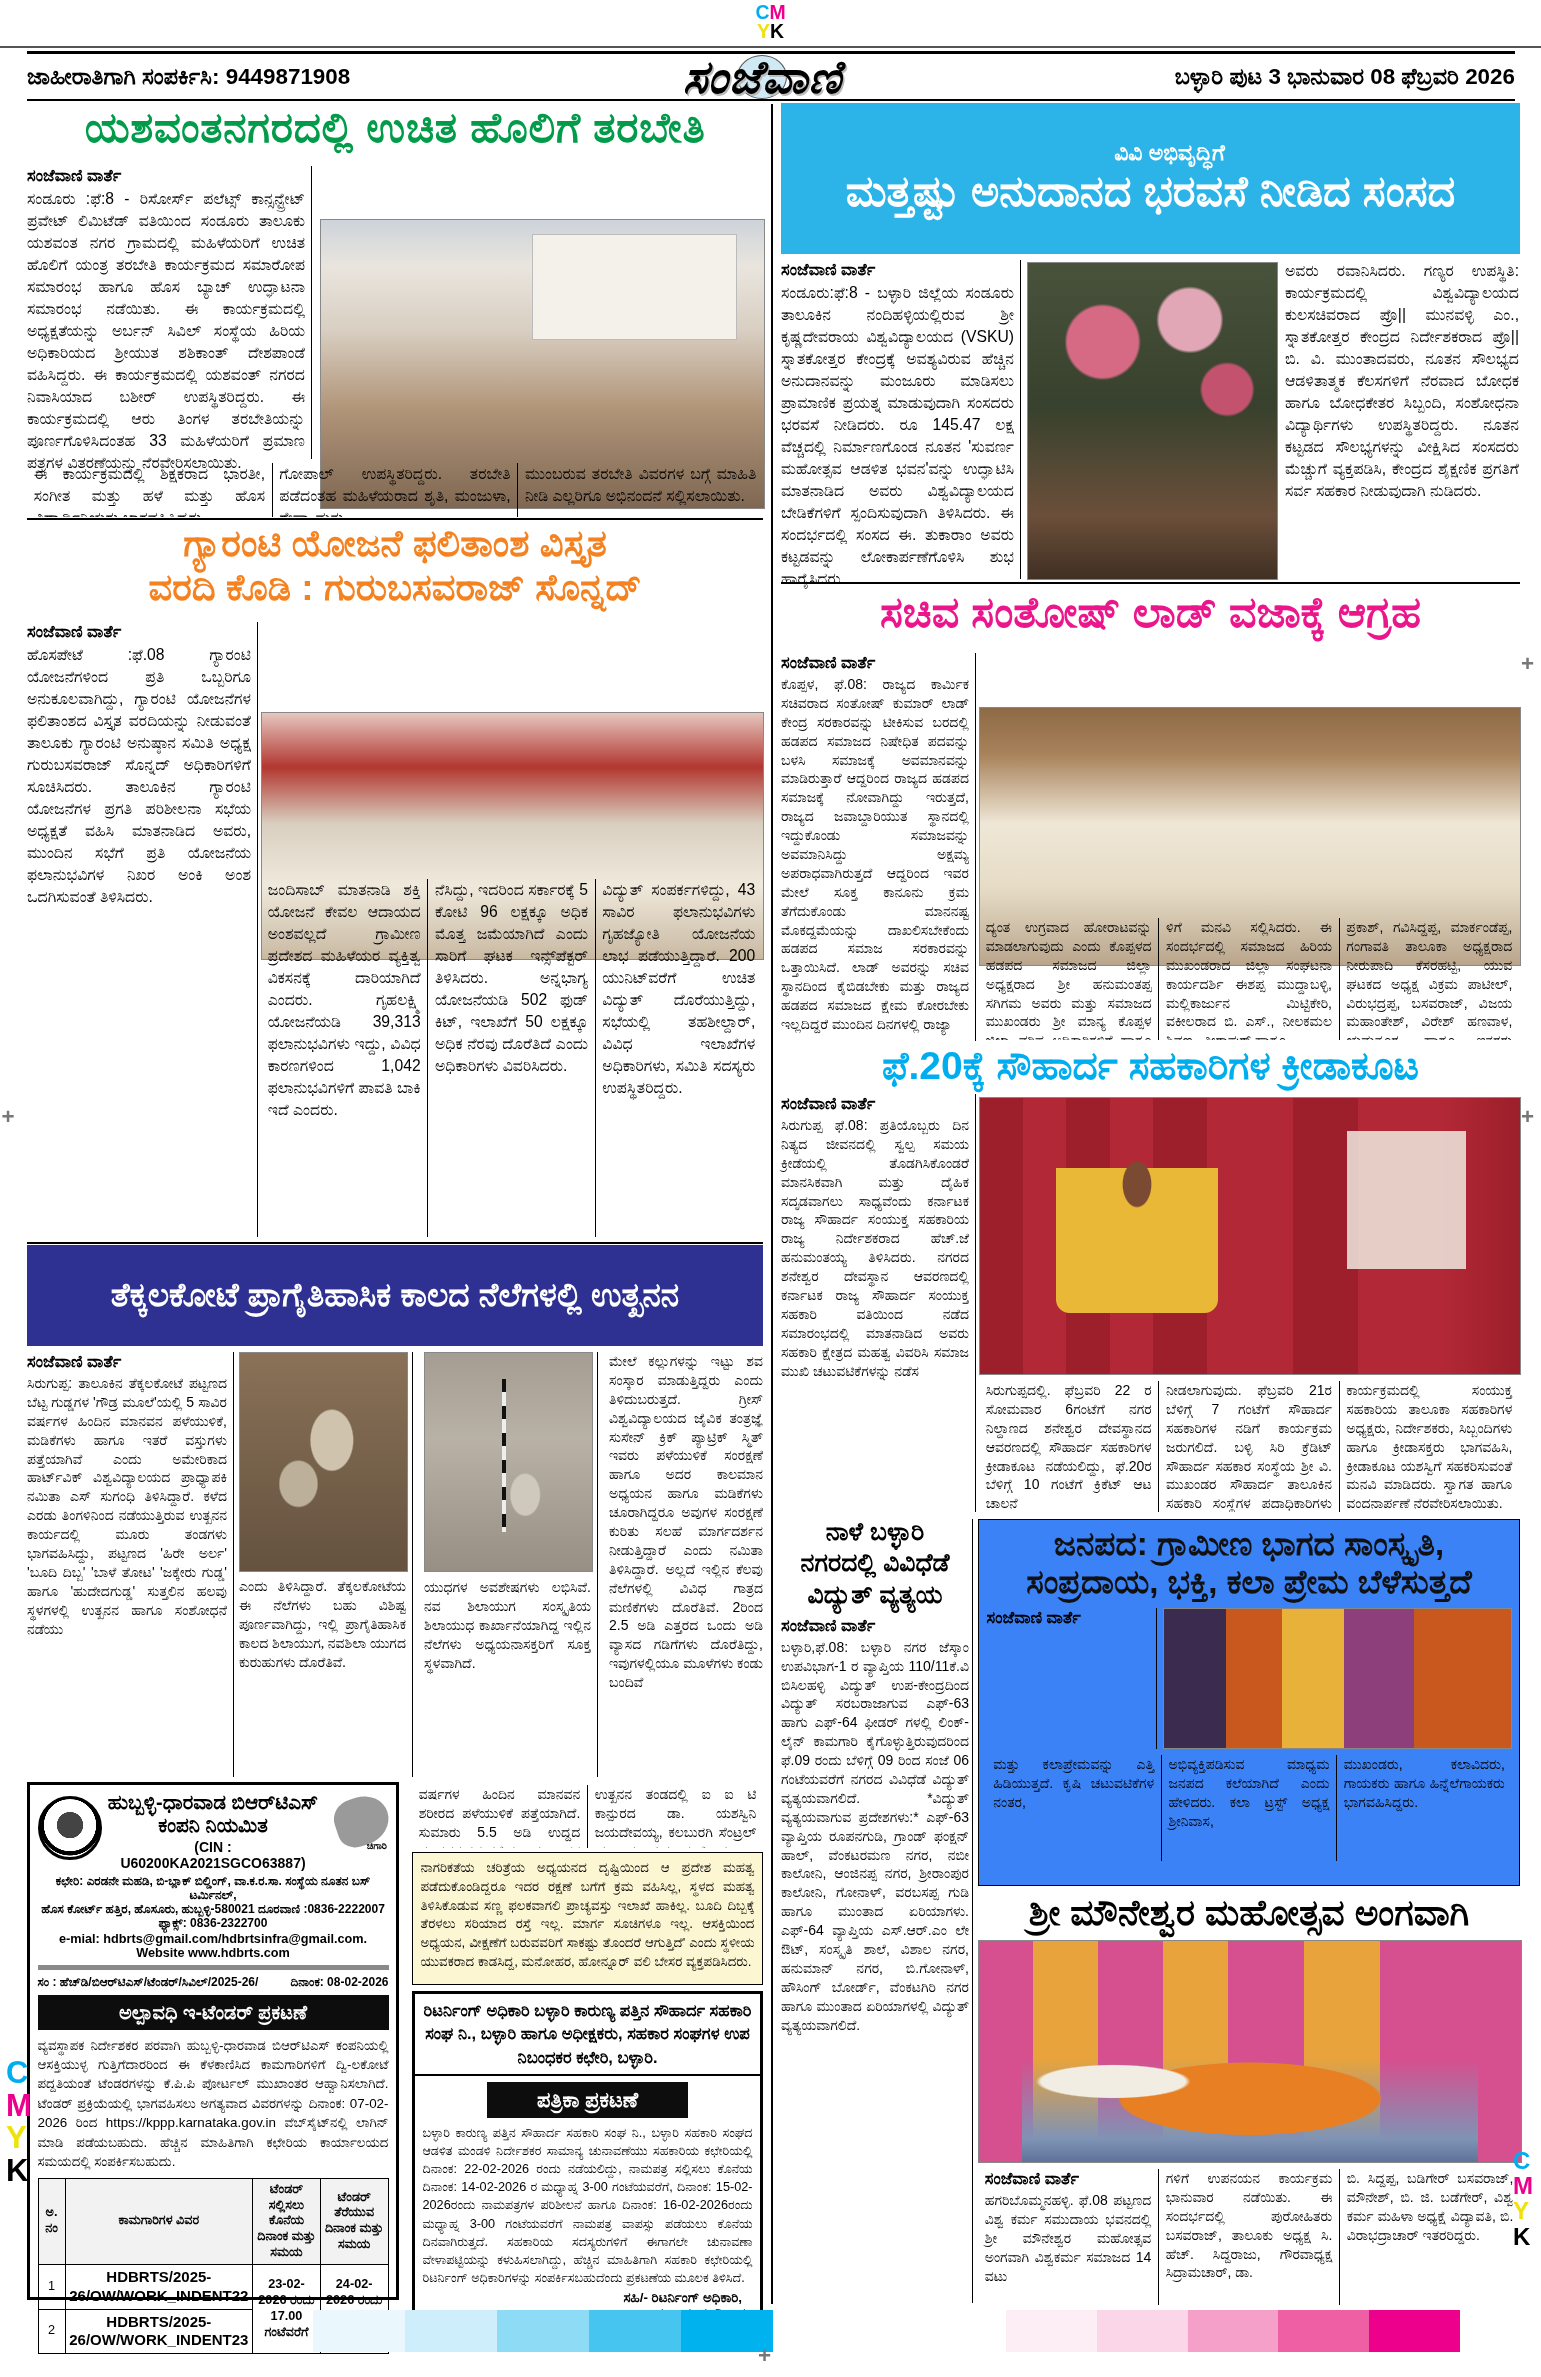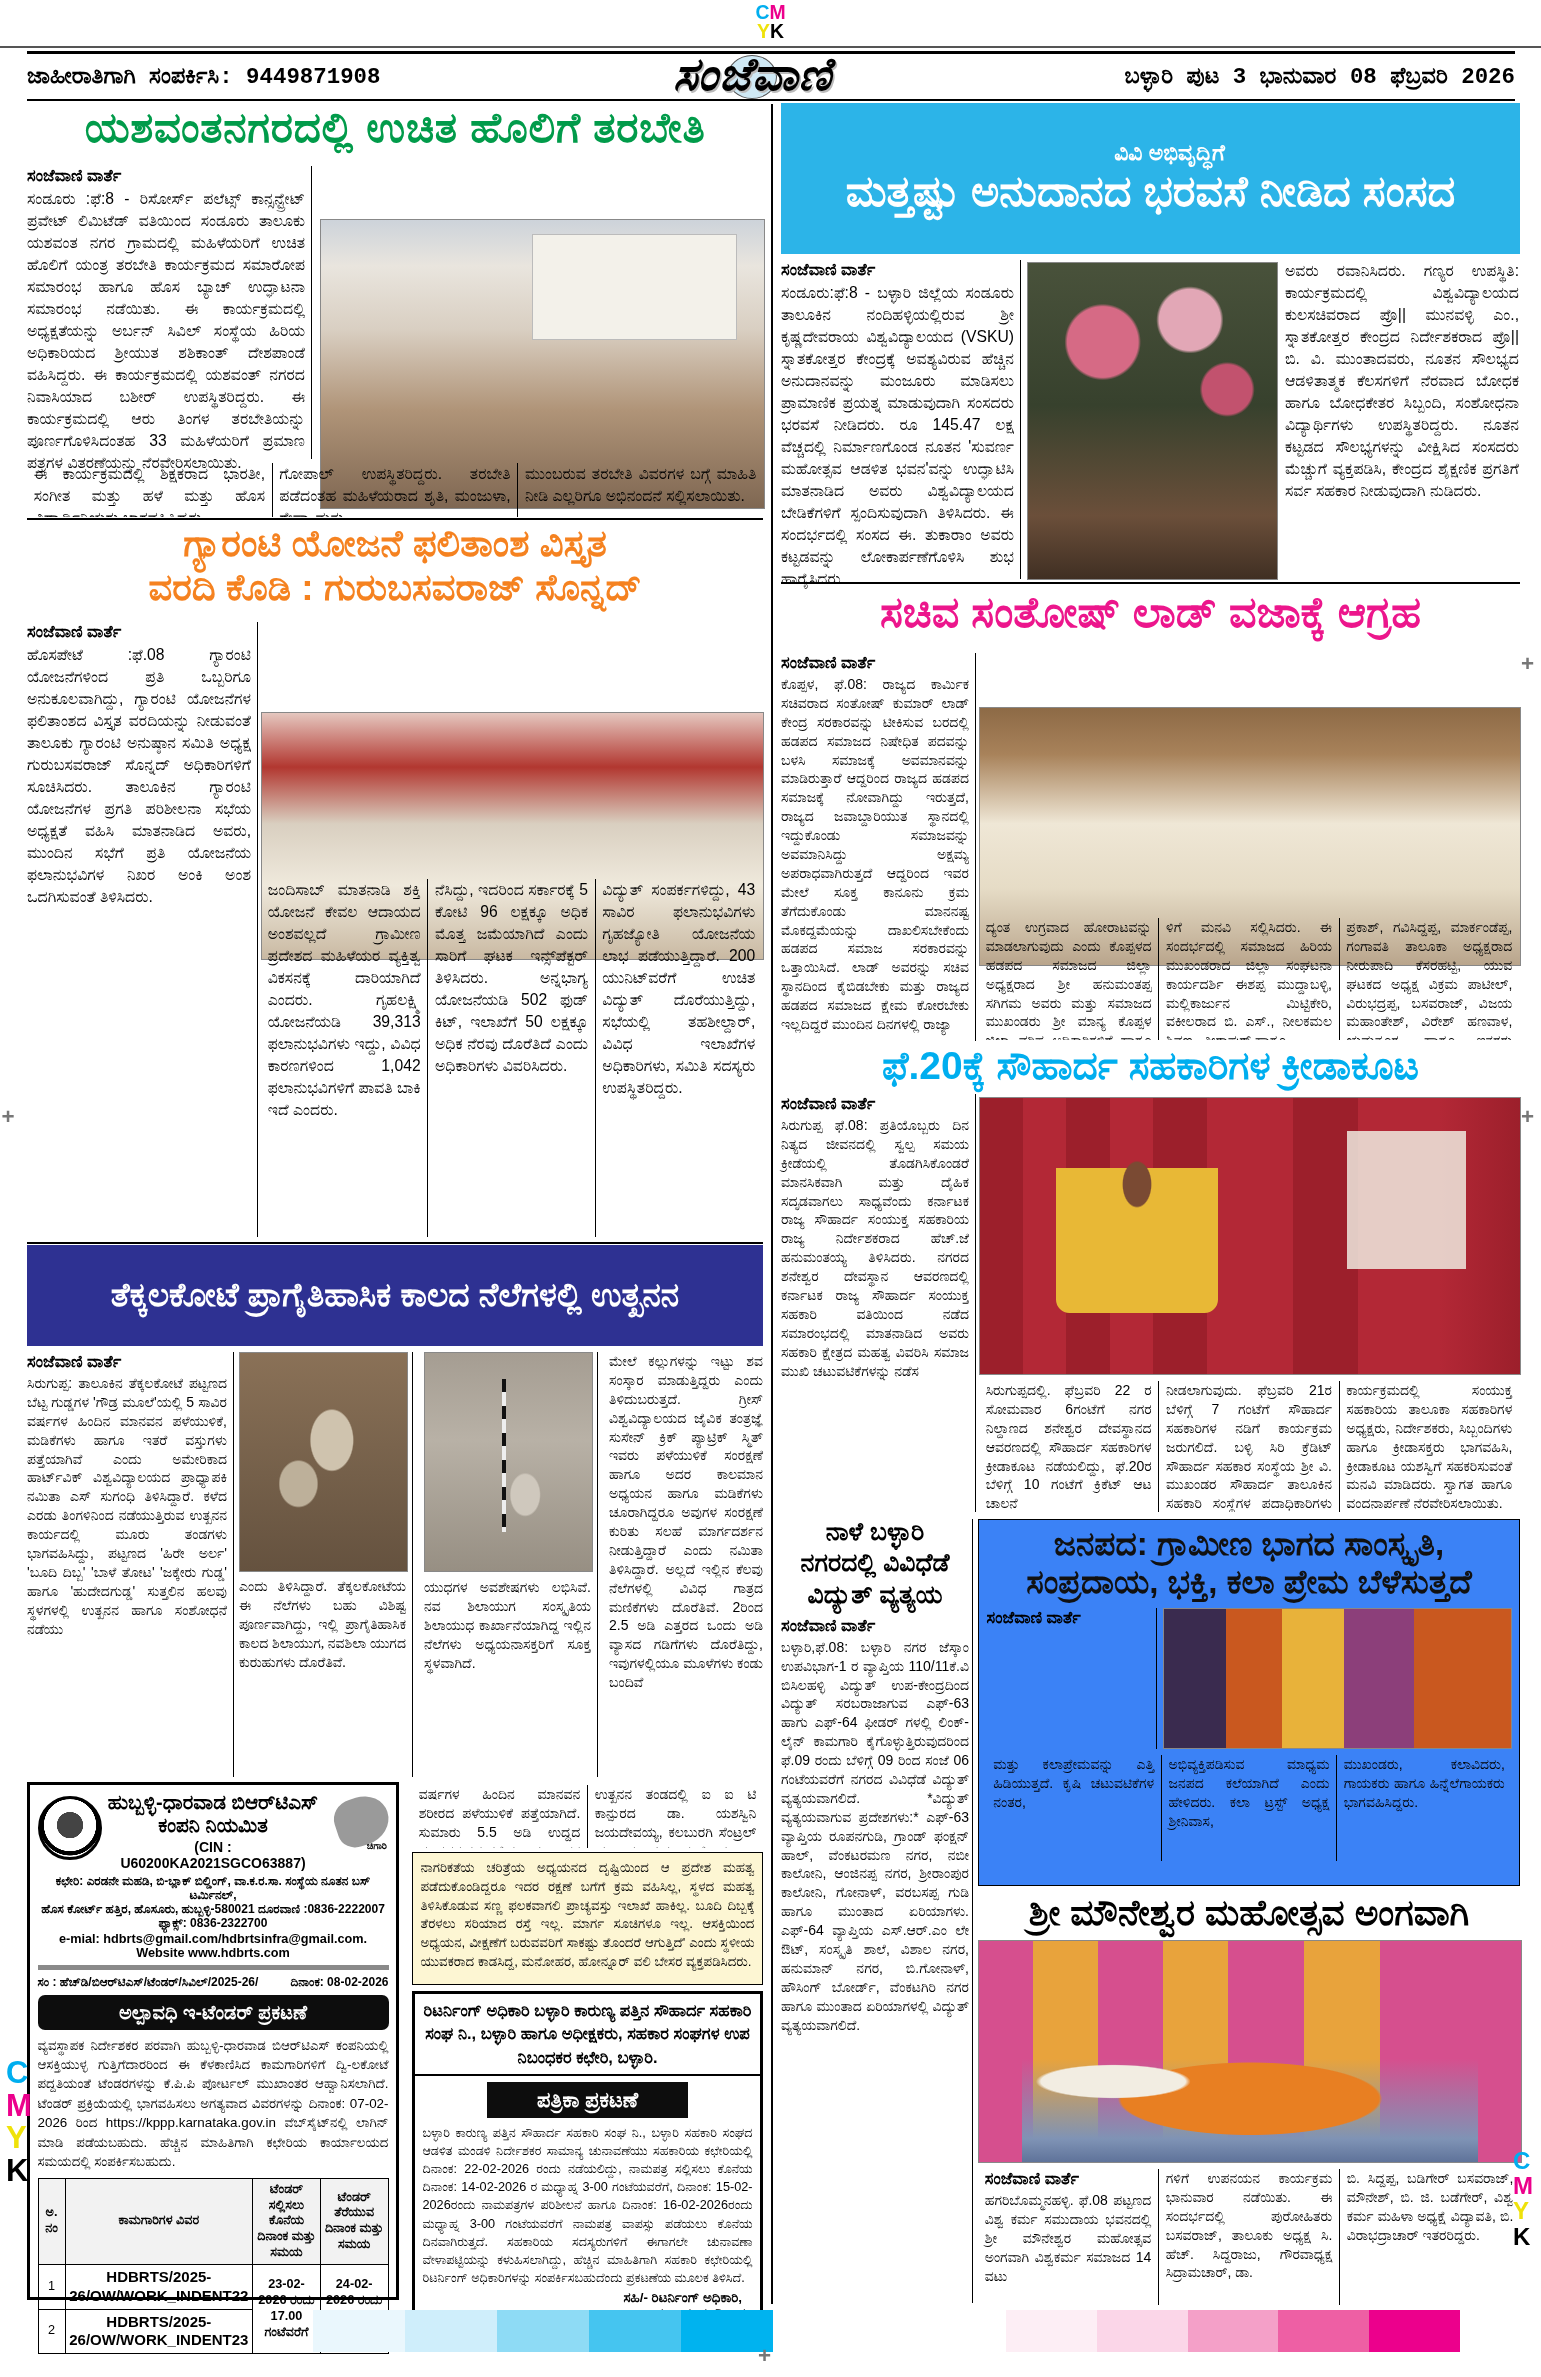--- a/index.html
+++ b/index.html
@@ -49,21 +49,21 @@
   .regmark{font-weight:bold;font-size:19.4px;line-height:1.0;text-align:center;}
   .regmark .c{color:#00aeef;} .regmark .m{color:#ec008c;} .regmark .y{color:#efe20a;} .regmark .k{color:#000;}
   .swatchbar{display:flex;height:100%;}
   .swatchbar div{flex:1;}
   .crop{color:#777;font-size:22.4px;font-weight:bold;}
   .masthead{font-size:46px;font-weight:bold;font-style:italic;letter-spacing:0.7px;position:relative;}
   .masthead .disc{position:absolute;left:50%;top:50%;transform:translate(-50%,-50%);width:48px;height:42px;border-radius:50%;background:#cfe9f5;border:1.5px solid #555;z-index:0;}
   .masthead span{position:relative;z-index:1;text-shadow:1.5px 1.5px 0 #bbb;}
   .pinkbox{background:#3b82f6;border:1.5px solid #000;}
   .yellowbox{background:#fdf6d3;border:1.5px solid #000;}
-  .headrow{display:flex;justify-content:space-between;align-items:center;border-top:3px solid #000;font-family:Liberation Mono, monospace;}
+  .headrow{display:flex;justify-content:space-between;align-items:center;border-top:3px solid #000;}
   .power-hl{font-weight:bold;font-size:25px;text-align:center;line-height:1.25;}
 </style>
 </head>
 <body>
 
 <div class="page">
 
   <div class="abs regmark" style="left:748px;top:3px;width:45px;">
     <div><span class="c">C</span><span class="m">M</span></div>
     <div><span class="y">Y</span><span class="k">K</span></div>
@@ -150,21 +150,21 @@
       </div>
       <div class="ctr bold" style="font-size:12px;margin-top:3px;">ಕಛೇರಿ: ಎರಡನೇ ಮಹಡಿ, ಬಿ-ಬ್ಲಾಕ್ ಬಿಲ್ಡಿಂಗ್, ವಾ.ಕ.ರ.ಸಾ. ಸಂಸ್ಥೆಯ ನೂತನ ಬಸ್ ಟರ್ಮಿನಲ್,</div>
       <div class="ctr bold" style="font-size:12px;">ಹೊಸ ಕೋರ್ಟ್ ಹತ್ತಿರ, ಹೊಸೂರು, ಹುಬ್ಬಳ್ಳಿ-580021  ದೂರವಾಣಿ :0836-2222007 ಫ್ಯಾಕ್ಸ್: 0836-2322700</div>
       <div class="ctr bold" style="font-size:12.7px;margin-top:2.2px;">e-mial: hdbrts@gmail.com/hdbrtsinfra@gmail.com. Website www.hdbrts.com</div>
     </div>
     <div style="height:5.2px;background:#8a8a8a;margin:4.5px 0;"></div>
     <div style="display:flex;justify-content:space-between;font-weight:bold;font-size:12px;">
       <span>ಸಂ : ಹೆಚ್‌ಡಿ/ಬಿಆರ್‌ಟಿಎಸ್/ಟೆಂಡರ್/ಸಿವಿಲ್/2025-26/</span>
       <span>ದಿನಾಂಕ: 08-02-2026</span>
     </div>
-    <div class="blackbar" style="font-size:19.4px;padding:6px 0;margin:6px 0;border-radius:7px;">ಅಲ್ಪಾವಧಿ ಇ-ಟೆಂಡರ್ ಪ್ರಕಟಣೆ</div>
+    <div class="blackbar" style="font-size:19.4px;padding:6px 0;margin:6px 0;">ಅಲ್ಪಾವಧಿ ಇ-ಟೆಂಡರ್ ಪ್ರಕಟಣೆ</div>
     <div class="body-txt" style="font-size:13.4px;line-height:1.45;">ವ್ಯವಸ್ಥಾಪಕ ನಿರ್ದೇಶಕರ ಪರವಾಗಿ ಹುಬ್ಬಳ್ಳಿ-ಧಾರವಾಡ ಬಿಆರ್‌ಟಿಎಸ್ ಕಂಪನಿಯಲ್ಲಿ ಆಸಕ್ತಿಯುಳ್ಳ ಗುತ್ತಿಗೆದಾರರಿಂದ ಈ ಕೆಳಕಾಣಿಸಿದ ಕಾಮಗಾರಿಗಳಿಗೆ ದ್ವಿ-ಲಕೋಟೆ ಪದ್ದತಿಯಂತೆ ಟೆಂಡರಗಳನ್ನು ಕೆ.ಪಿ.ಪಿ ಪೋರ್ಟಲ್ ಮುಖಾಂತರ ಆಹ್ವಾನಿಸಲಾಗಿದೆ. ಟೆಂಡರ್ ಪ್ರಕ್ರಿಯೆಯಲ್ಲಿ ಭಾಗವಹಿಸಲು ಅಗತ್ಯವಾದ ವಿವರಗಳನ್ನು ದಿನಾಂಕ: 07-02-2026 ರಿಂದ https://kppp.karnataka.gov.in ವೆಬ್‌ಸೈಟ್‌ನಲ್ಲಿ ಲಾಗಿನ್ ಮಾಡಿ ಪಡೆಯಬಹುದು. ಹೆಚ್ಚಿನ ಮಾಹಿತಿಗಾಗಿ ಕಛೇರಿಯ ಕಾರ್ಯಾಲಯದ ಸಮಯದಲ್ಲಿ ಸಂಪರ್ಕಿಸಬಹುದು.</div>
     <table class="tender" style="margin-top:6px;">
       <tbody>
           <tr>
         <th style="width:30px;">ಅ. ನಂ</th>
         <th>ಕಾಮಗಾರಿಗಳ ವಿವರ</th>
         <th style="width:88px;">ಟೆಂಡರ್ ಸಲ್ಲಿಸಲು ಕೊನೆಯ ದಿನಾಂಕ ಮತ್ತು ಸಮಯ</th>
         <th style="width:88px;">ಟೆಂಡರ್ ತೆರೆಯುವ ದಿನಾಂಕ ಮತ್ತು ಸಮಯ</th>
       </tr>
       <tr>

